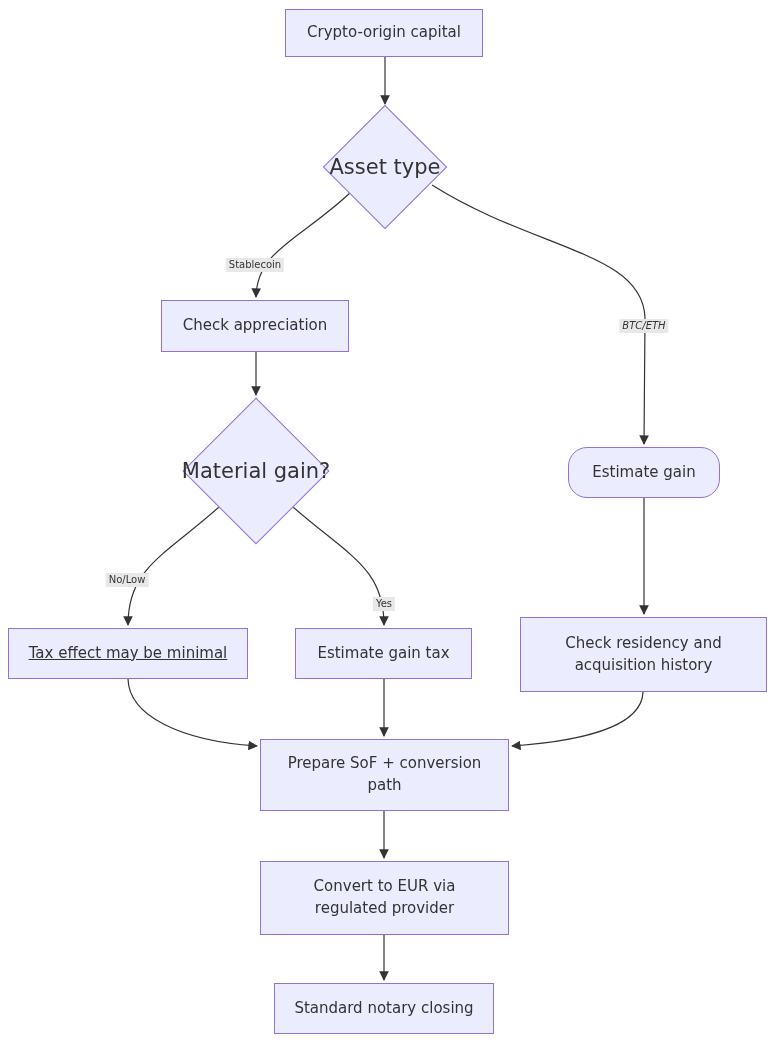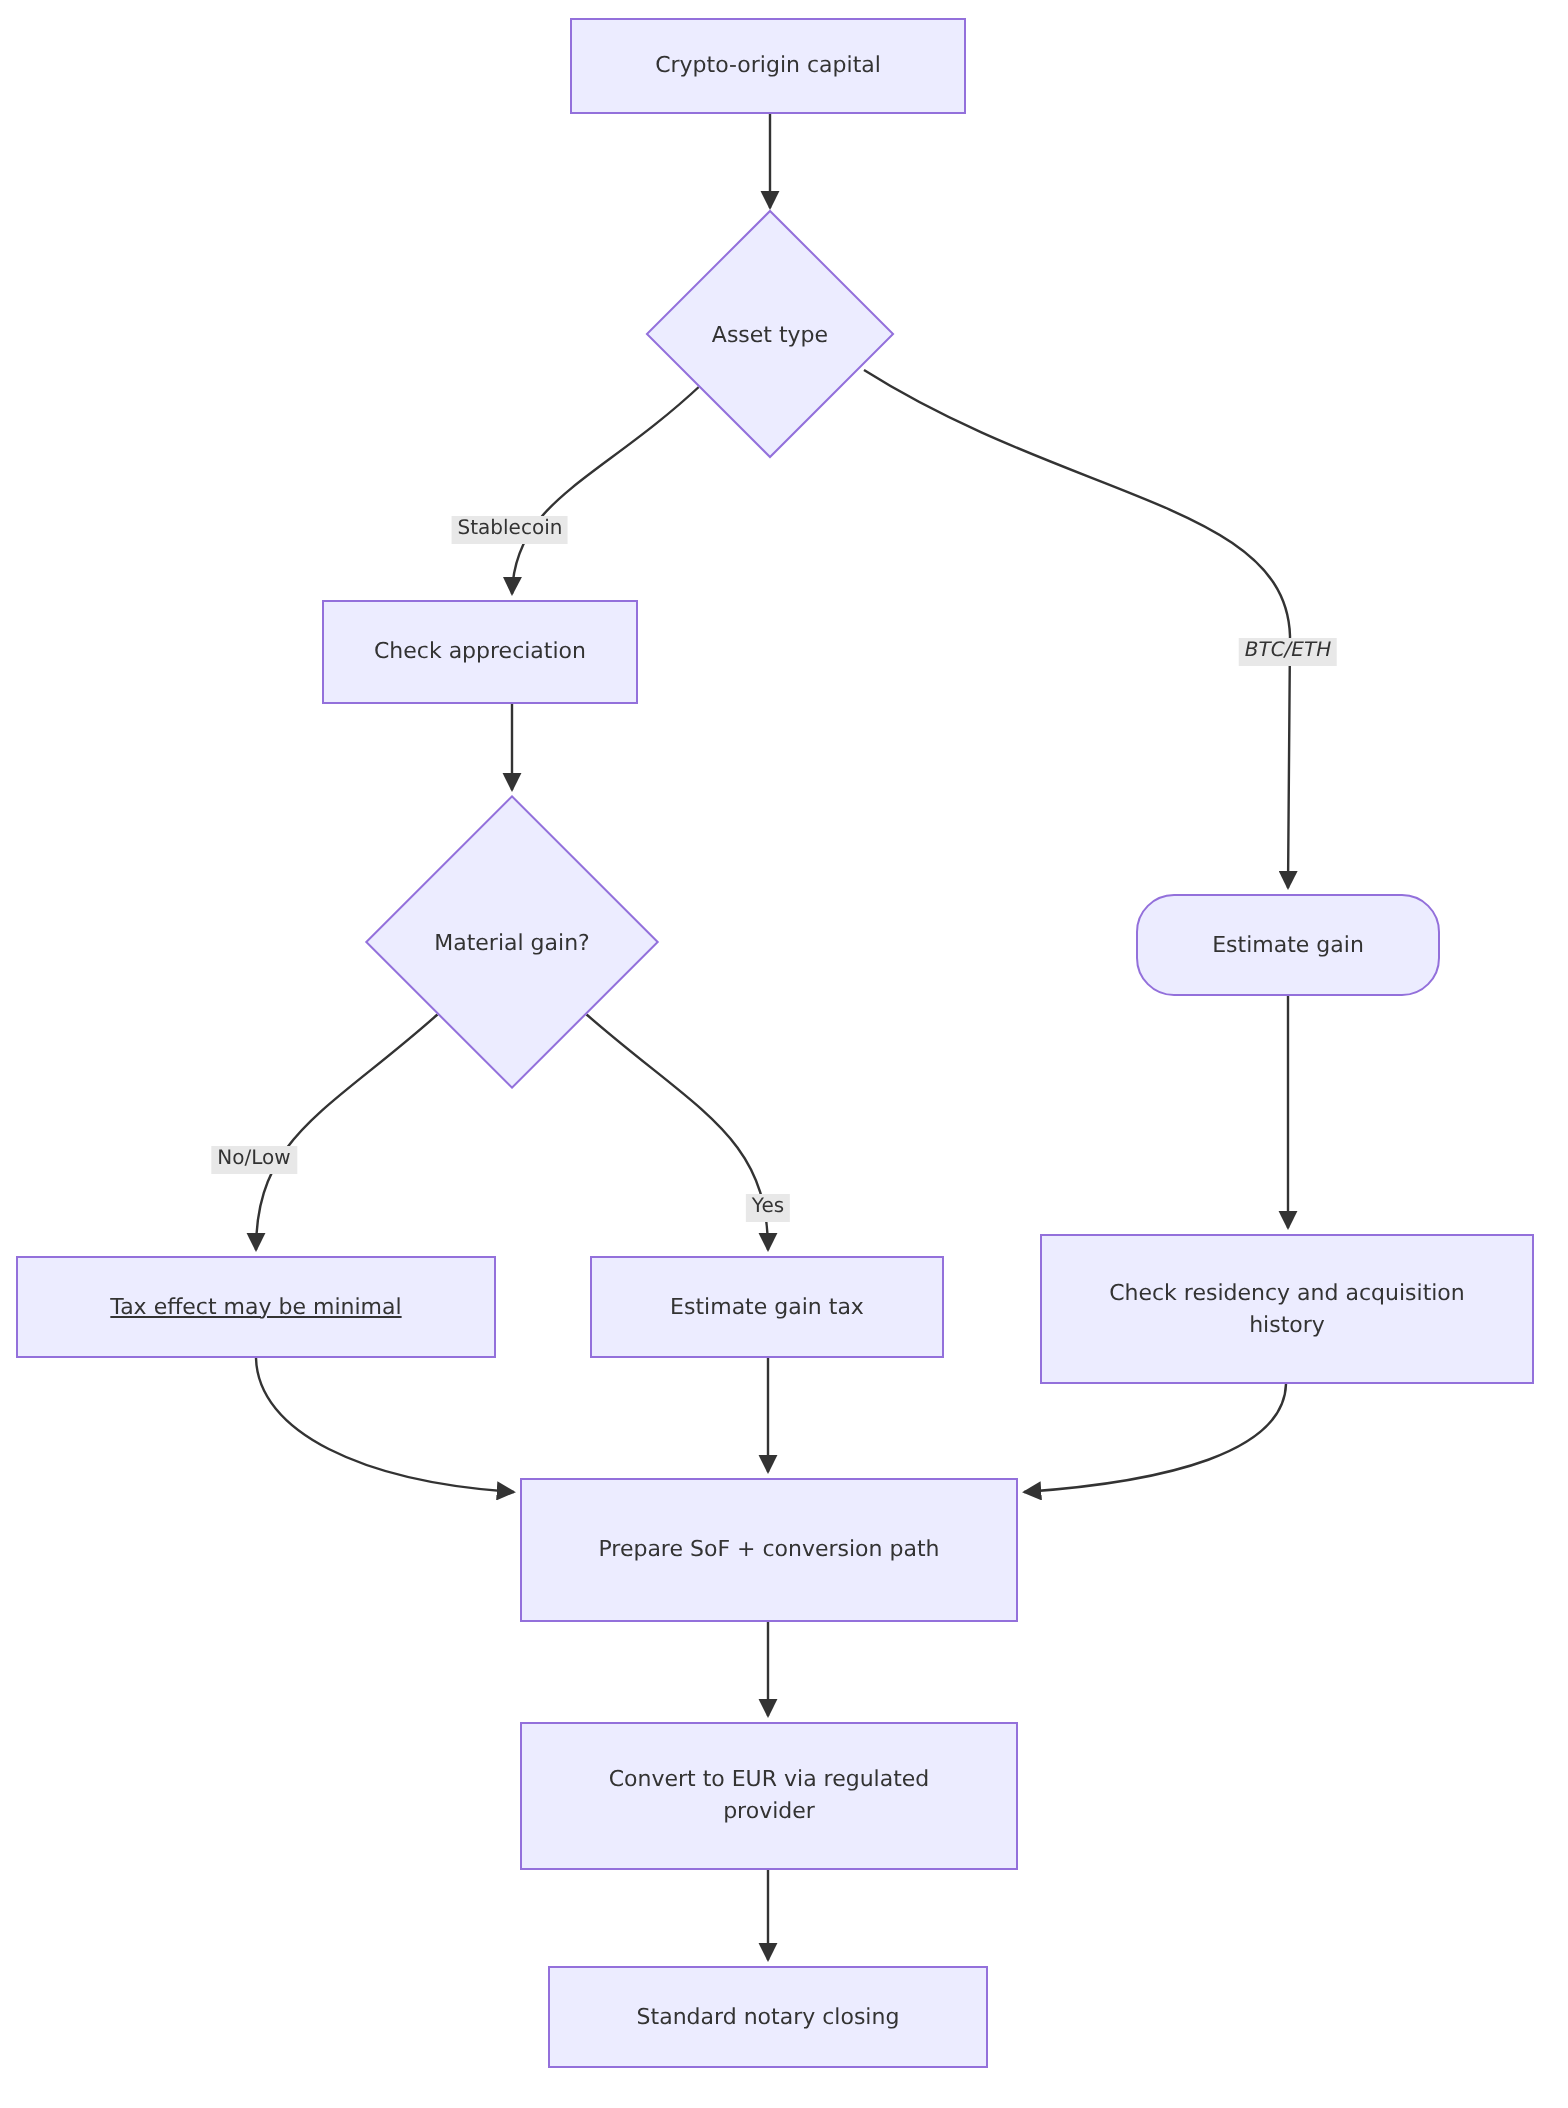--- a/index.html
+++ b/index.html
@@ -32,40 +32,40 @@
     stroke-width: 1.2px;
   }
   .node {
     position: absolute;
     background: var(--node-fill);
     border: 1px solid var(--node-border);
     display: flex;
     align-items: center;
     justify-content: center;
     text-align: center;
-    font-size: 11px;
+    font-size: 15px;
     line-height: 1.45;
     color: var(--text-color);
   }
   .node .node-text { display: inline-block; }
   .nowrap { white-space: nowrap; }
   .diamond-wrap { position: absolute; }
   .diamond-shape {
     position: absolute;
     background: var(--node-fill);
     border: 1px solid var(--node-border);
     transform: rotate(45deg);
   }
   .diamond-text {
     position: absolute;
     inset: 0;
     display: flex;
     align-items: center;
     justify-content: center;
-    font-size: 11px;
+    font-size: 21px;
     white-space: nowrap;
   }
   .edge-label {
     position: absolute;
     transform: translate(-50%, -50%);
     background: var(--label-bg);
     color: var(--text-color);
     font-size: 10px;
     line-height: 1.2;
     padding: 1px 3px;
@@ -94,21 +94,21 @@
     <path class="edge" marker-end="url(#arrow)" d="M384,679 L384,736"></path>
     <path class="edge" marker-end="url(#arrow)" d="M643,692 C642,726 584,741 512,746"></path>
     <path class="edge" marker-end="url(#arrow)" d="M384,811 L384,858"></path>
     <path class="edge" marker-end="url(#arrow)" d="M384,935 L384,980"></path>
   </svg>
 
   <div class="node" style="left:285px; top:9px; width:198px; height:48px;">
     <span class="node-text nowrap">Crypto-origin capital</span>
   </div>
 
-  <div class="node" style="left:161px; top:300px; width:158px; height:52px;">
+  <div class="node" style="left:161px; top:300px; width:188px; height:52px;">
     <span class="node-text nowrap">Check appreciation</span>
   </div>
 
   <div class="node" style="left:568px; top:447px; width:152px; height:51px;border-radius:19px;">
     <span class="node-text nowrap">Estimate gain</span>
   </div>
 
   <div class="node" style="left:8px; top:628px; width:240px; height:51px;text-decoration:underline;">
     <span class="node-text nowrap">Tax effect may be minimal</span>
   </div>

